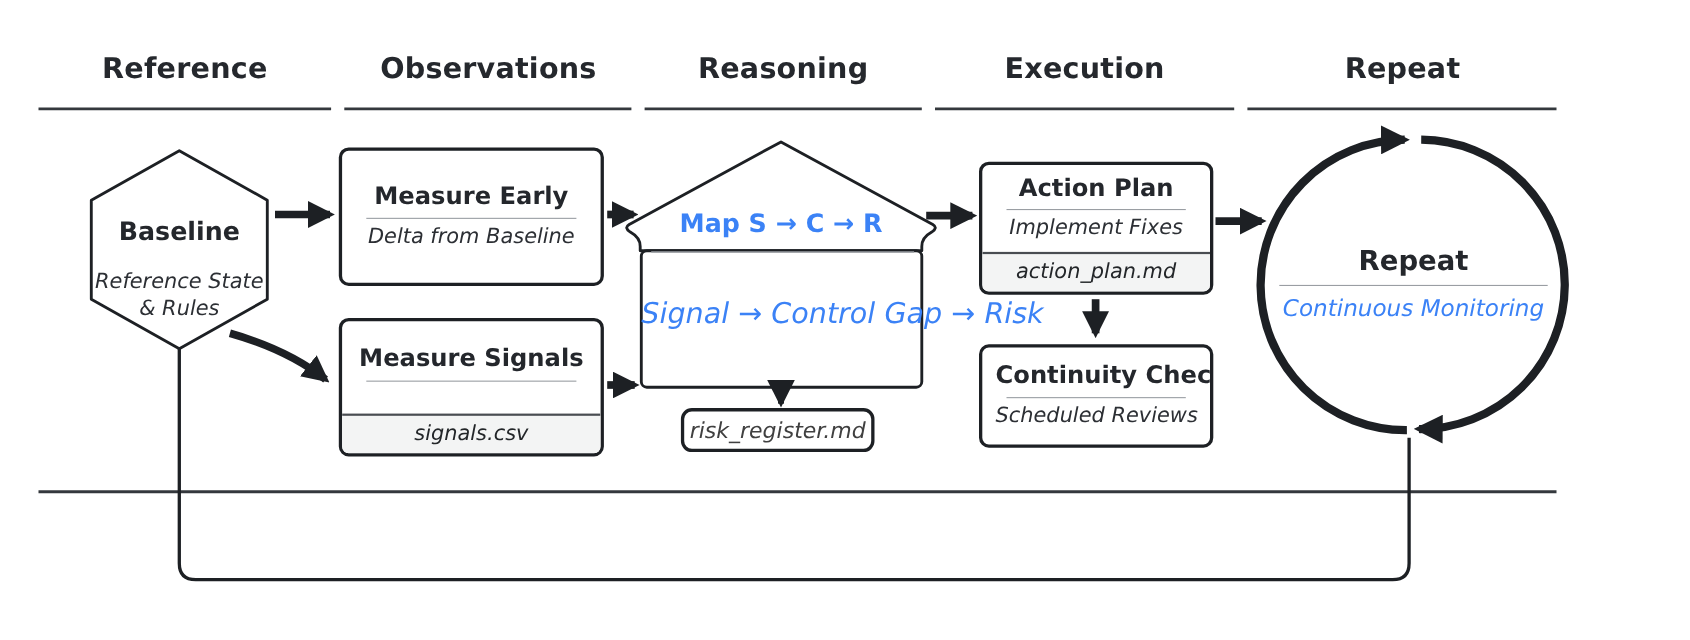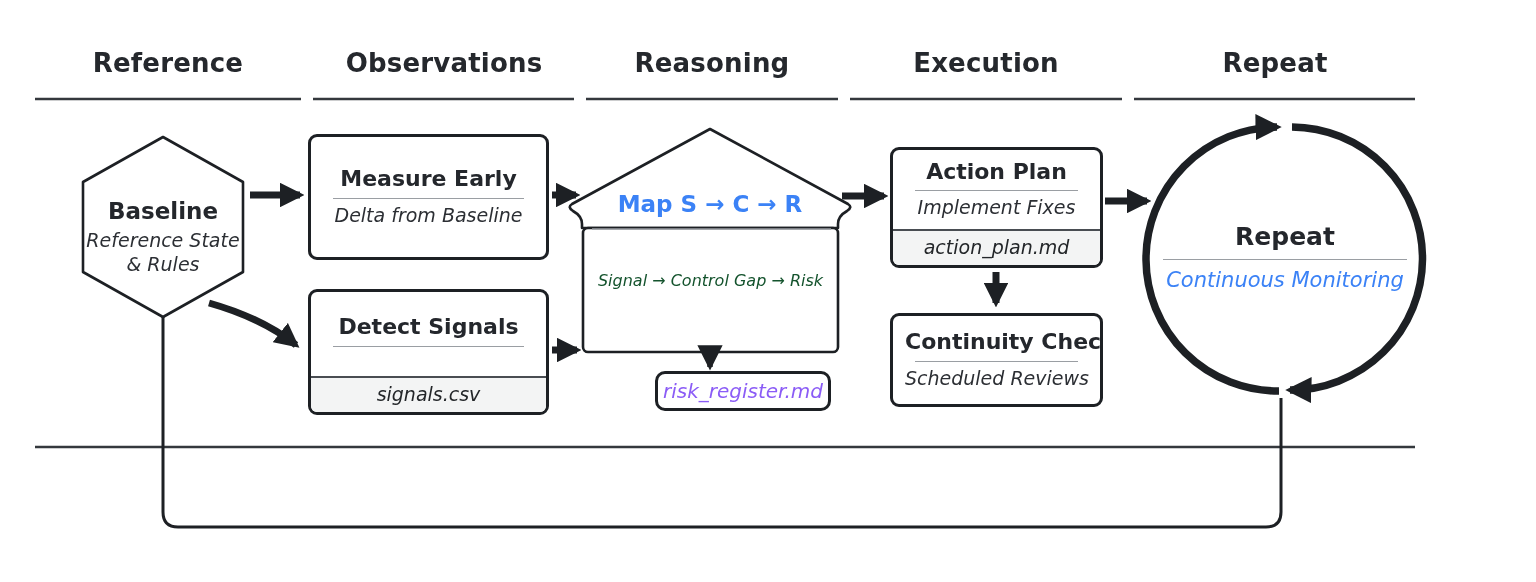--- a/index.html
+++ b/index.html
@@ -84,61 +84,60 @@
     padding: 5px 8px 7px 8px;
     white-space: nowrap;
   }
   .pill {
     position: absolute;
     background: #ffffff;
     border: 3px solid #1d2024;
     border-radius: 10px;
     font-size: 20px;
     font-style: italic;
-    color: #8b5cf6;
+    color: #404040;
     display: flex;
     align-items: center;
     justify-content: center;
     box-sizing: border-box;
     white-space: nowrap;
-    margin-left: 36px;
   }
   .hex-label {
     position: absolute;
     text-align: center;
     pointer-events: none;
   }
   .hex-title {
     font-size: 23px;
     font-weight: bold;
     color: #24272c;
     line-height: 1.15;
     white-space: nowrap;
   }
   .hex-sub {
     font-size: 19px;
     font-style: italic;
     color: #2c2f34;
     line-height: 1.22;
-    margin-top: 5px;
+    margin-top: 21px;
   }
   .banner-label {
     position: absolute;
     text-align: center;
     font-size: 23px;
     font-weight: bold;
     color: #3b82f6;
     white-space: nowrap;
   }
   .reason-body-label {
     position: absolute;
     text-align: center;
-    font-size: 16px;
-    font-style: italic;
-    color: #14532d;
+    font-size: 26px;
+    font-style: italic;
+    color: #3b82f6;
     white-space: nowrap;
   }
   .circle-label {
     position: absolute;
     text-align: center;
     width: 300px;
   }
   .circle-title {
     font-size: 25px;
     font-weight: bold;
@@ -246,21 +245,21 @@
   <div class="node card" style="left:308px; top:134px; width:241px; height:126px;">
     <div class="card-body">
       <div class="card-title">Measure Early</div>
       <div class="card-rule"></div>
       <div class="card-sub">Delta from Baseline</div>
     </div>
   </div>
 
   <div class="node card" style="left:308px; top:289px; width:241px; height:126px;">
     <div class="card-body">
-      <div class="card-title">Detect Signals</div>
+      <div class="card-title">Measure Signals</div>
       <div class="card-rule"></div>
     </div>
     <div class="card-foot">signals.csv</div>
   </div>
 
   <div class="banner-label" style="left:582px; top:191px; width:256px;">Map S → C → R</div>
 
   <div class="reason-body-label" style="left:583px; top:271px; width:255px;">Signal → Control Gap → Risk</div>
 
   <div class="pill" style="left:619px; top:371px; width:176px; height:40px;">risk_register.md</div>

